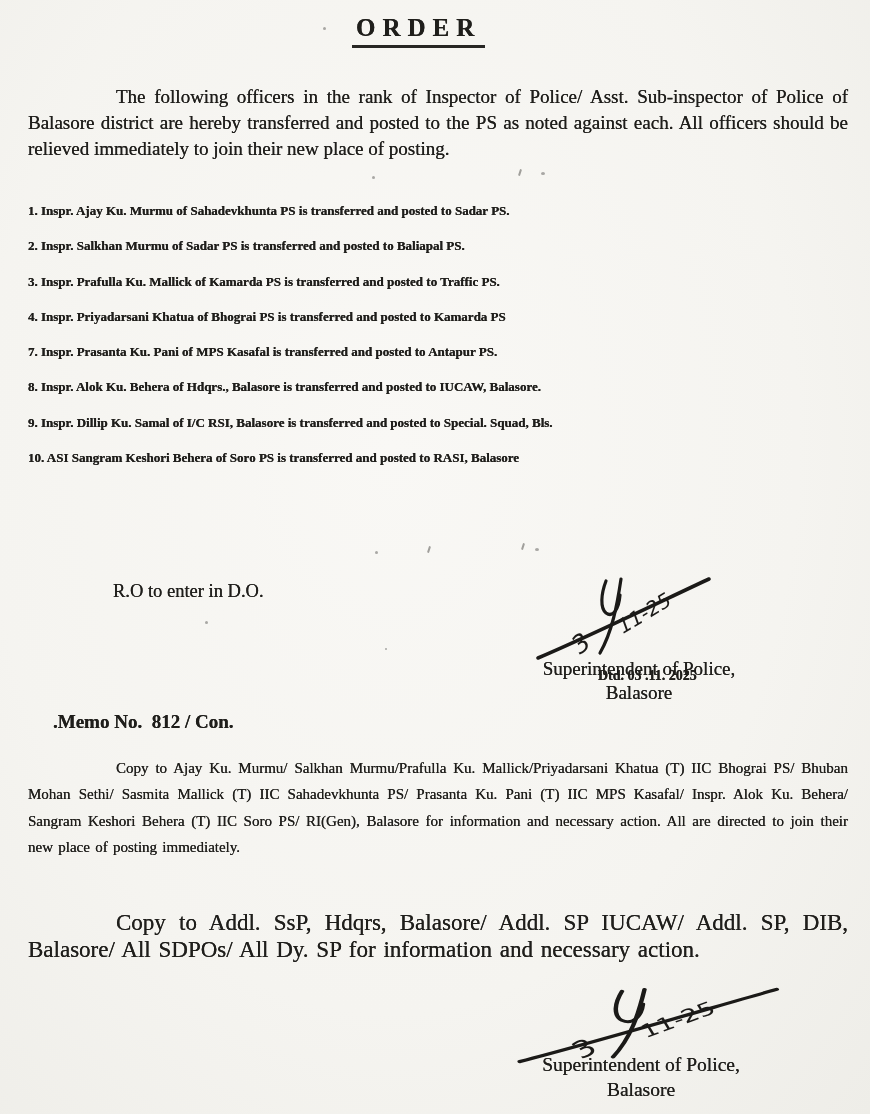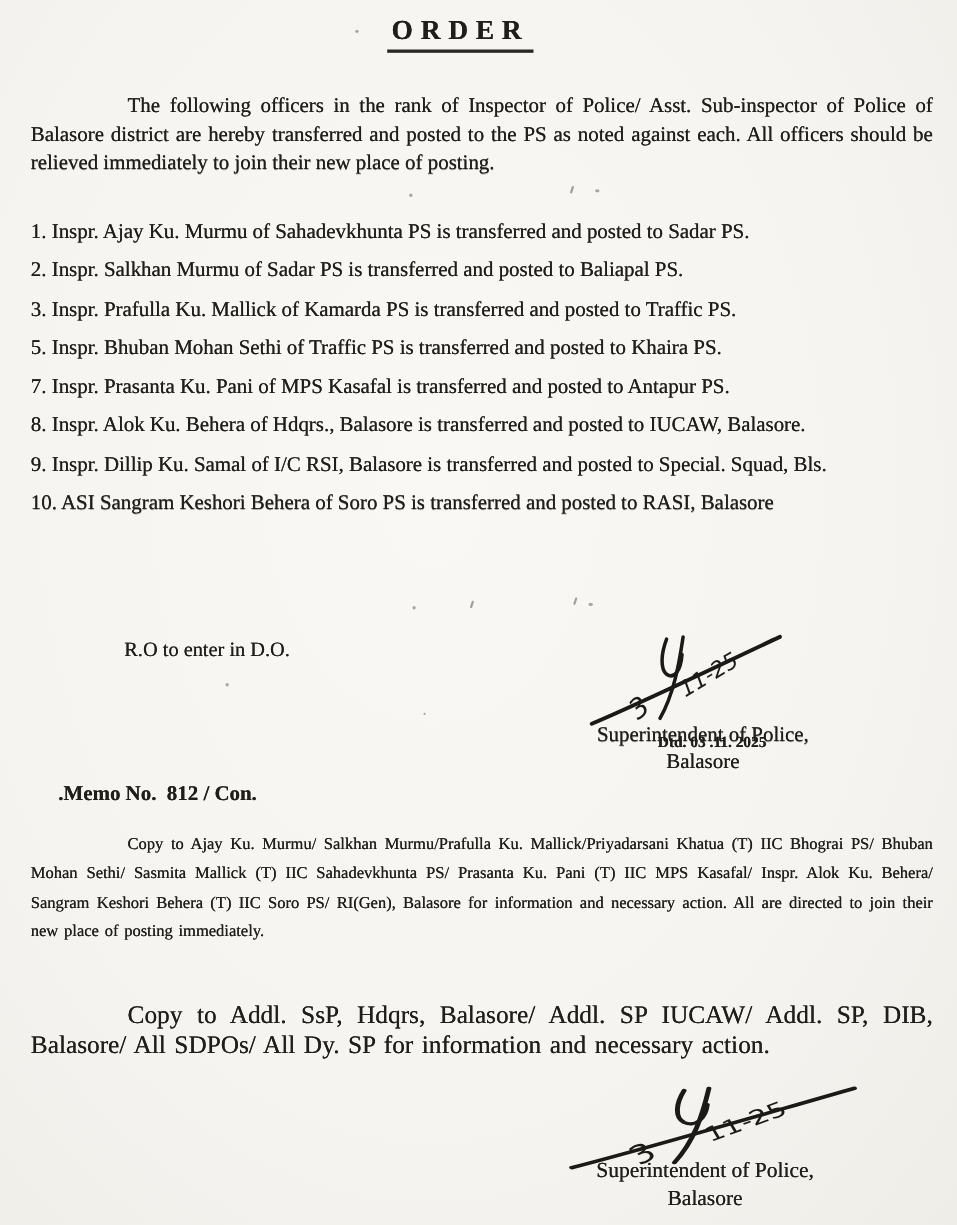--- a/index.html
+++ b/index.html
@@ -22,21 +22,22 @@
     padding:0 4px 3px 4px;
     border-bottom:3px solid #2a2926;
   }
   .intro{
     top:84px;left:28px;width:820px;
     font-size:19px;line-height:25.8px;
     text-align:justify;text-indent:88px;
   }
   .transfers{
     top:193px;left:28px;width:830px;
-    font-size:19px;
+    font-size:13px;
+    font-weight:bold;
   }
   .transfer-item{
     height:35.3px;line-height:35.3px;white-space:nowrap;
   }
   .ro-note{
     top:581px;left:113px;
     font-size:18.5px;
   }
   .sig-svg-1{top:572px;left:528px;}
   .sig-svg-2{top:983px;left:505px;}
@@ -85,21 +86,21 @@
 <div id="doc">
 
   <div class="abs title ink">ORDER</div>
 
   <div class="abs intro ink">The following officers in the rank of Inspector of Police/ Asst. Sub-inspector of Police of Balasore district are hereby transferred and posted to the PS as noted against each. All officers should be relieved immediately to join their new place of posting.</div>
 
   <div class="abs transfers">
     <div class="transfer-item ink">1. Inspr. Ajay Ku. Murmu of Sahadevkhunta PS is transferred and posted to Sadar PS.</div>
     <div class="transfer-item ink">2. Inspr. Salkhan Murmu of Sadar PS is transferred and posted to Baliapal PS.</div>
     <div class="transfer-item ink">3. Inspr. Prafulla Ku. Mallick of Kamarda PS is transferred and posted to Traffic PS.</div>
-    <div class="transfer-item ink">5. Inspr. Bhuban Mohan Sethi of Traffic PS is transferred and posted to Khaira PS.</div>
+    <div class="transfer-item ink">4. Inspr. Priyadarsani Khatua of Bhograi PS is transferred and posted to Kamarda PS</div>
     <div class="transfer-item ink">7. Inspr. Prasanta Ku. Pani of MPS Kasafal is transferred and posted to Antapur PS.</div>
     <div class="transfer-item ink">8. Inspr. Alok Ku. Behera of Hdqrs., Balasore is transferred and posted to IUCAW, Balasore.</div>
     <div class="transfer-item ink">9. Inspr. Dillip Ku. Samal of I/C RSI, Balasore is transferred and posted to Special. Squad, Bls.</div>
     <div class="transfer-item ink">10. ASI Sangram Keshori Behera of Soro PS is transferred and posted to RASI, Balasore</div>
   </div>
 
   <div class="abs ro-note ink">R.O to enter in D.O.</div>
 
   <svg class="abs sig-svg-1" width="190" height="92" viewBox="0 0 190 92">
     <path class="sig-stroke" stroke-width="3.6" d="M10,86 C62,64 140,26 181,7"></path>

